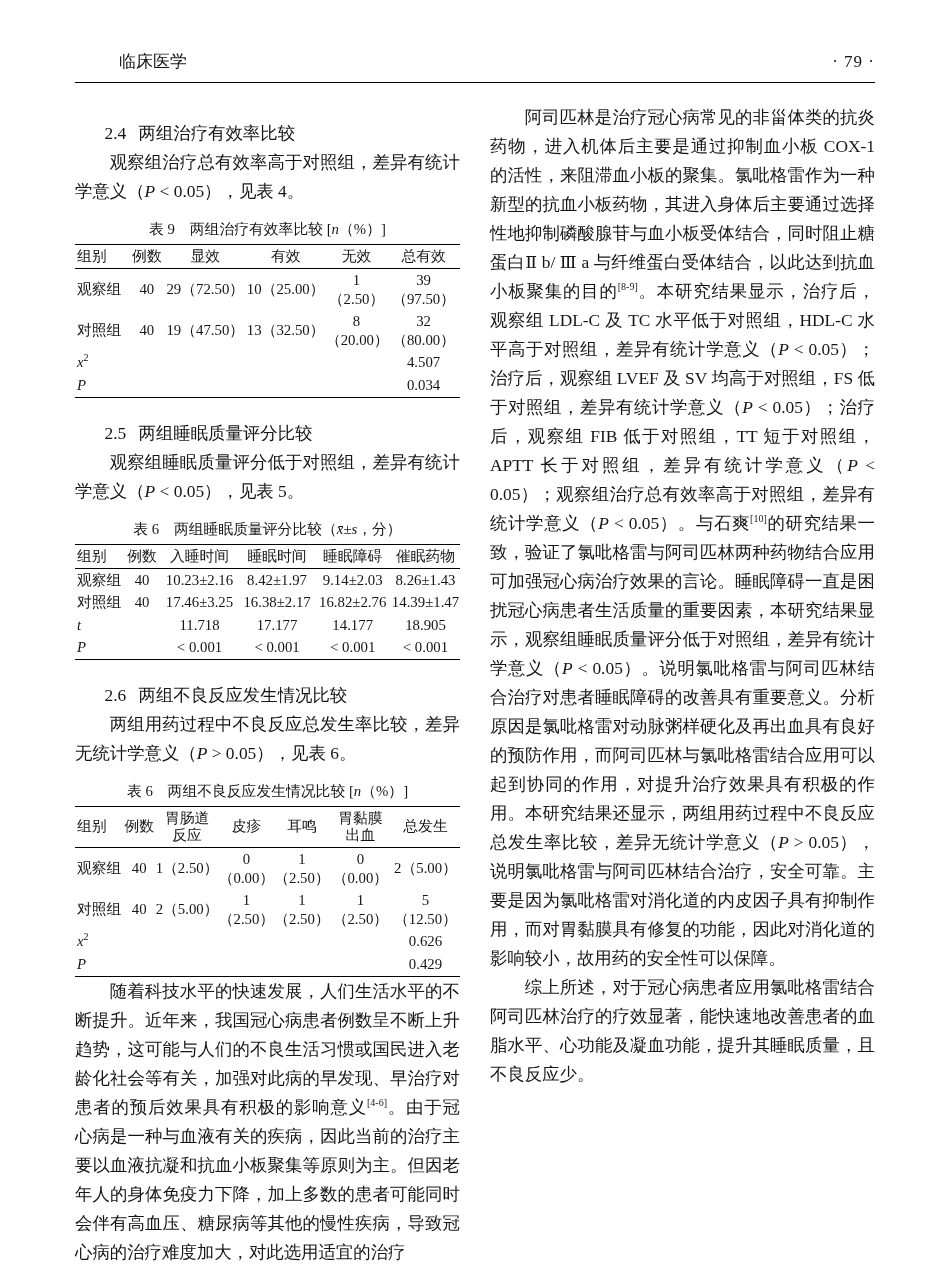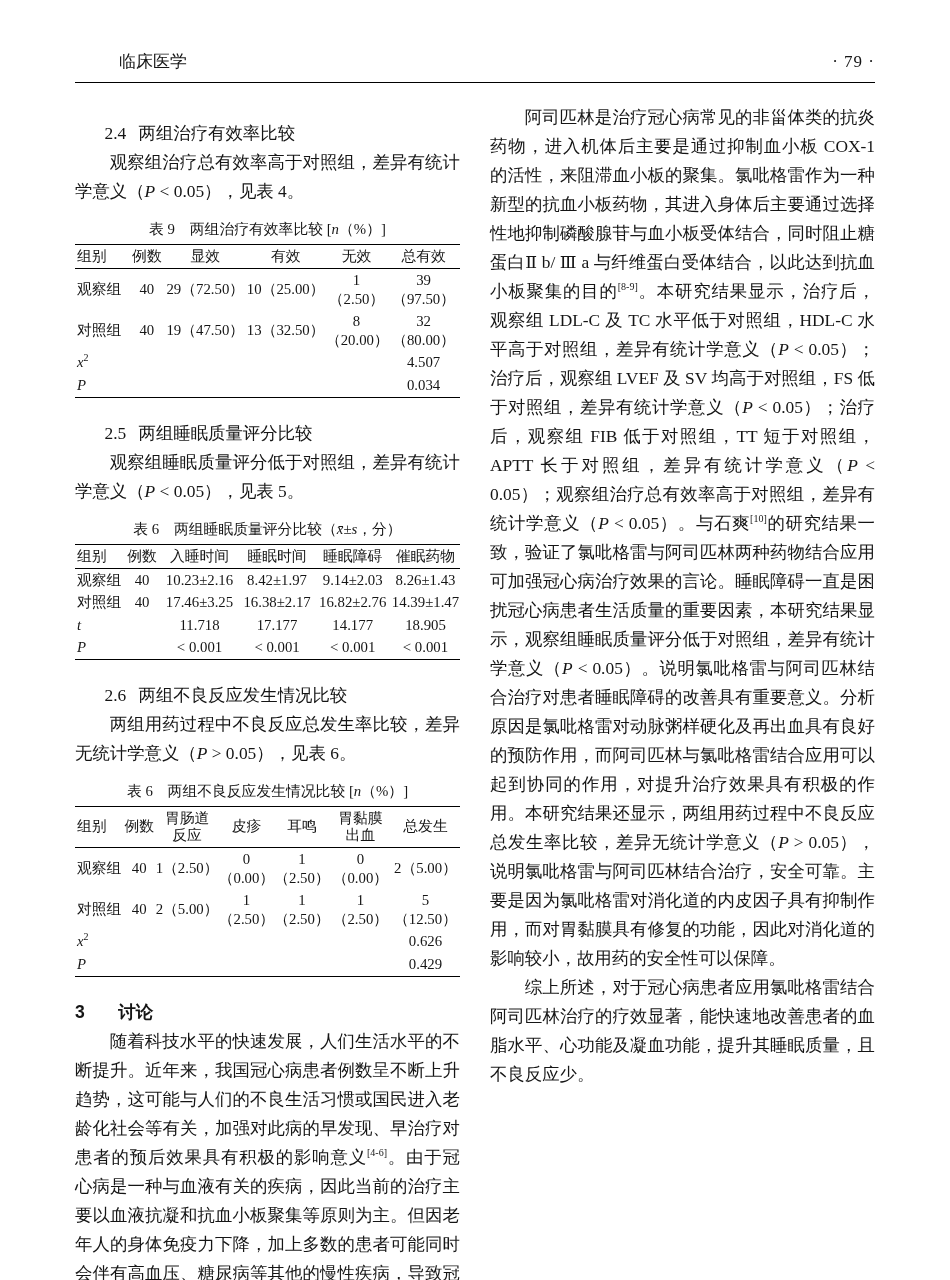--- a/index.html
+++ b/index.html
@@ -211,21 +211,20 @@
               <td></td>
               <td></td>
               <td></td>
               <td></td>
               <td></td>
               <td>0.429</td>
             </tr>
           </tbody>
         </table>
 
-      <p class="h1 sec"><span class="hno">3</span><span>讨论</span></p>
       <p class="para"><span>随着科技水平的快速发展，人们生活水平的不断提升。近年来，我国冠心病患者例数呈不断上升趋势，这可能与人们的不良生活习惯或国民进入老龄化社会等有关，加强对此病的早发现、早治疗对患者的预后效果具有积极的影响意义</span><sup>[4-6]</sup><span>。由于冠心病是一种与血液有关的疾病，因此当前的治疗主要以血液抗凝和抗血小板聚集等原则为主。但因老年人的身体免疫力下降，加上多数的患者可能同时会伴有高血压、糖尿病等其他的慢性疾病，导致冠心病的治疗难度加大，对此选用适宜的治疗</span></p>
     </div>
 
     <div class="col">
       <p class="para"><span>阿司匹林是治疗冠心病常见的非甾体类的抗炎药物，进入机体后主要是通过抑制血小板 COX-1 的活性，来阻滞血小板的聚集。氯吡格雷作为一种新型的抗血小板药物，其进入身体后主要通过选择性地抑制磷酸腺苷与血小板受体结合，同时阻止糖蛋白Ⅱ b/ Ⅲ a 与纤维蛋白受体结合，以此达到抗血小板聚集的目的</span><sup>[8-9]</sup><span>。本研究结果显示，治疗后，观察组 LDL-C 及 TC 水平低于对照组，HDL-C 水平高于对照组，差异有统计学意义（</span><i>P</i><span> &lt; 0.05）；治疗后，观察组 LVEF 及 SV 均高于对照组，FS 低于对照组，差异有统计学意义（</span><i>P</i><span> &lt; 0.05）；治疗后，观察组 FIB 低于对照组，TT 短于对照组，APTT 长于对照组，差异有统计学意义（</span><i>P</i><span> &lt; 0.05）；观察组治疗总有效率高于对照组，差异有统计学意义（</span><i>P</i><span> &lt; 0.05）。与石爽</span><sup>[10]</sup><span>的研究结果一致，验证了氯吡格雷与阿司匹林两种药物结合应用可加强冠心病治疗效果的言论。睡眠障碍一直是困扰冠心病患者生活质量的重要因素，本研究结果显示，观察组睡眠质量评分低于对照组，差异有统计学意义（</span><i>P</i><span> &lt; 0.05）。说明氯吡格雷与阿司匹林结合治疗对患者睡眠障碍的改善具有重要意义。分析原因是氯吡格雷对动脉粥样硬化及再出血具有良好的预防作用，而阿司匹林与氯吡格雷结合应用可以起到协同的作用，对提升治疗效果具有积极的作用。本研究结果还显示，两组用药过程中不良反应总发生率比较，差异无统计学意义（</span><i>P</i><span> &gt; 0.05），说明氯吡格雷与阿司匹林结合治疗，安全可靠。主要是因为氯吡格雷对消化道的内皮因子具有抑制作用，而对胃黏膜具有修复的功能，因此对消化道的影响较小，故用药的安全性可以保障。</span></p>
       <p class="para"><span>综上所述，对于冠心病患者应用氯吡格雷结合阿司匹林治疗的疗效显著，能快速地改善患者的血脂水平、心功能及凝血功能，提升其睡眠质量，且不良反应少。</span></p>
 
     </div>
 
   </div>

